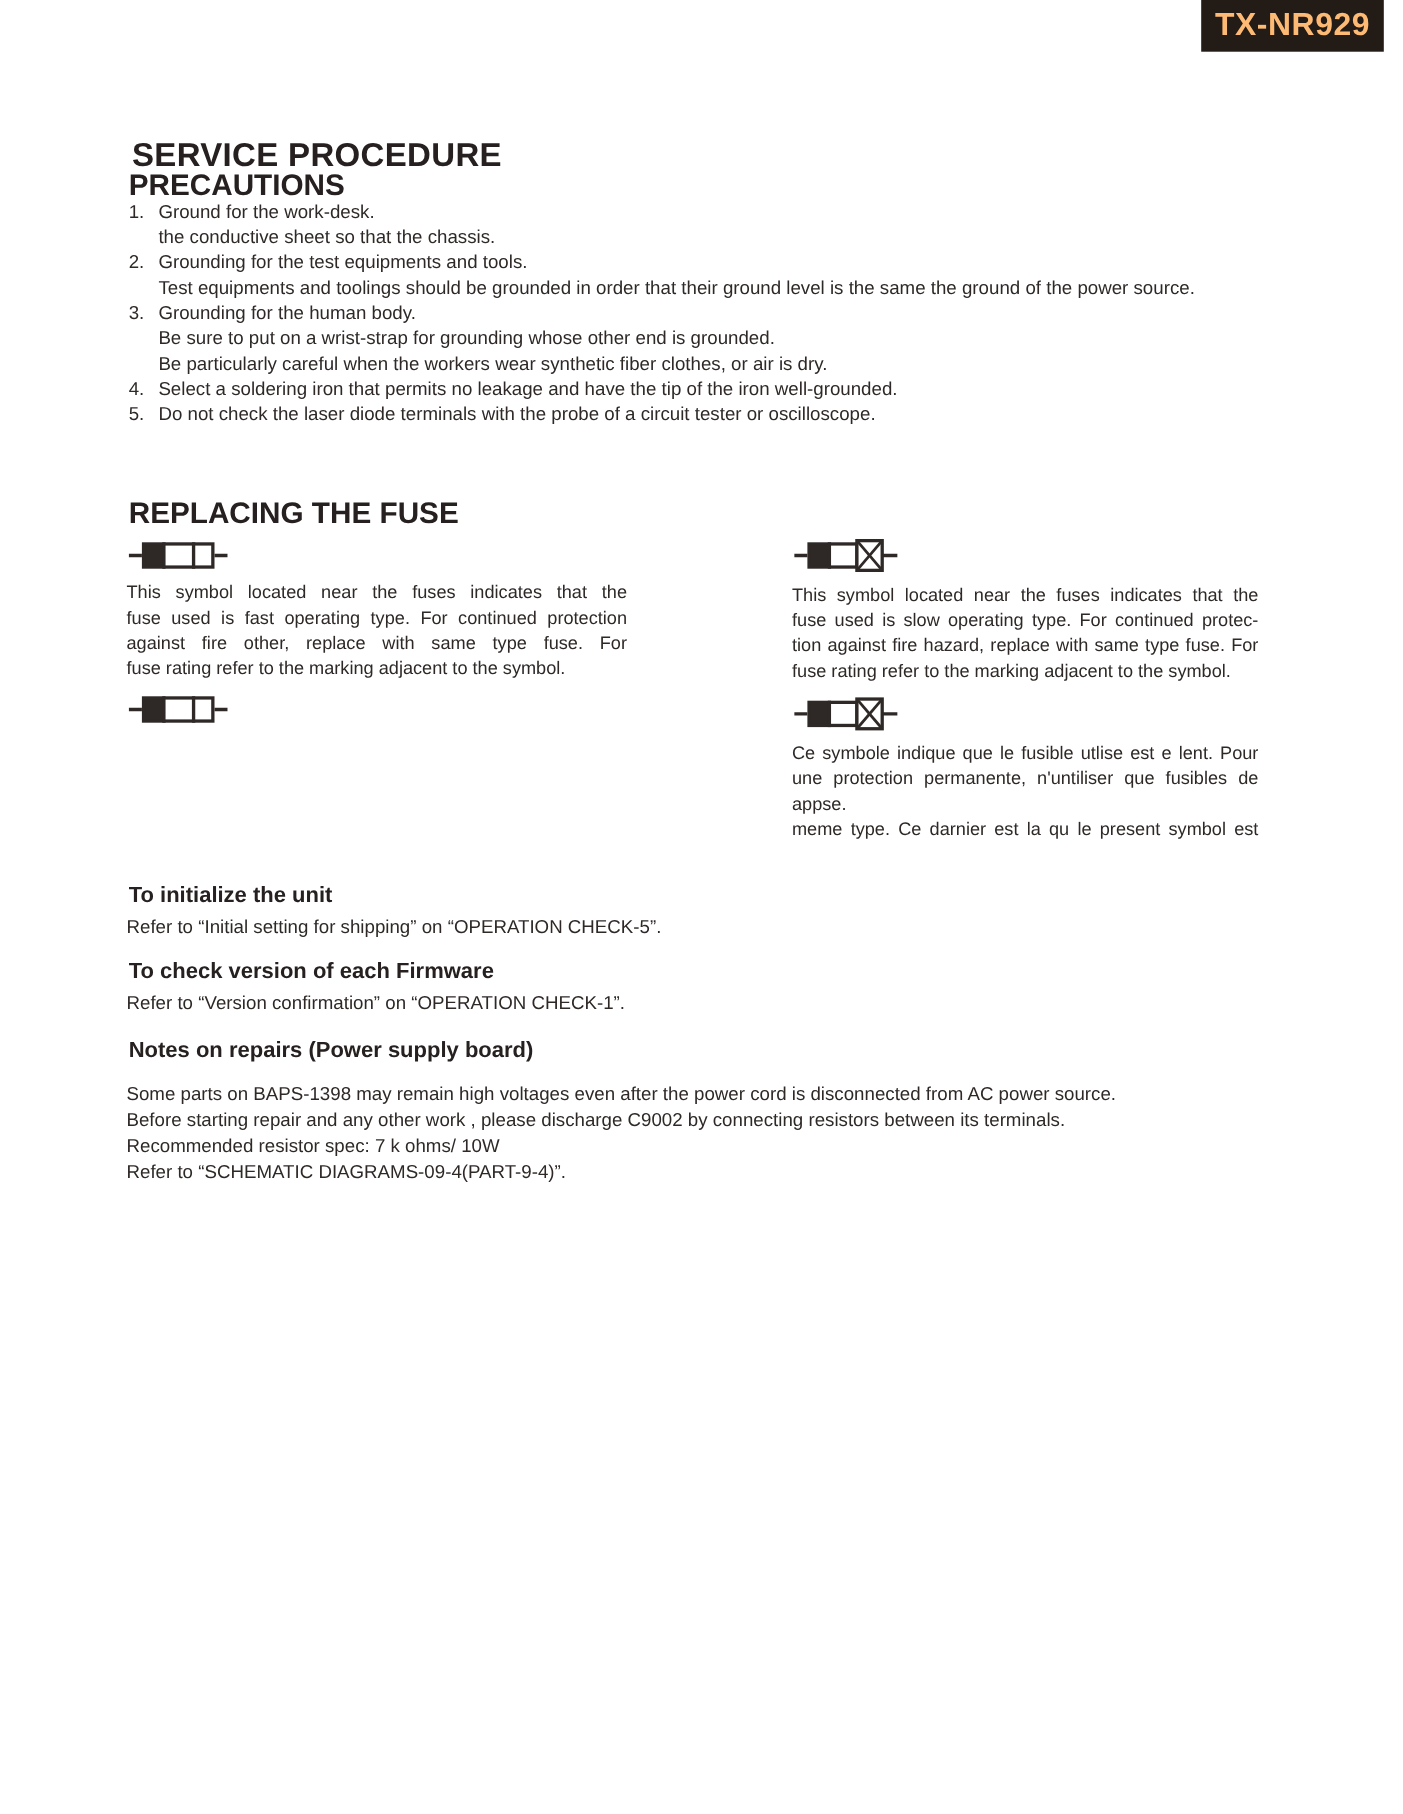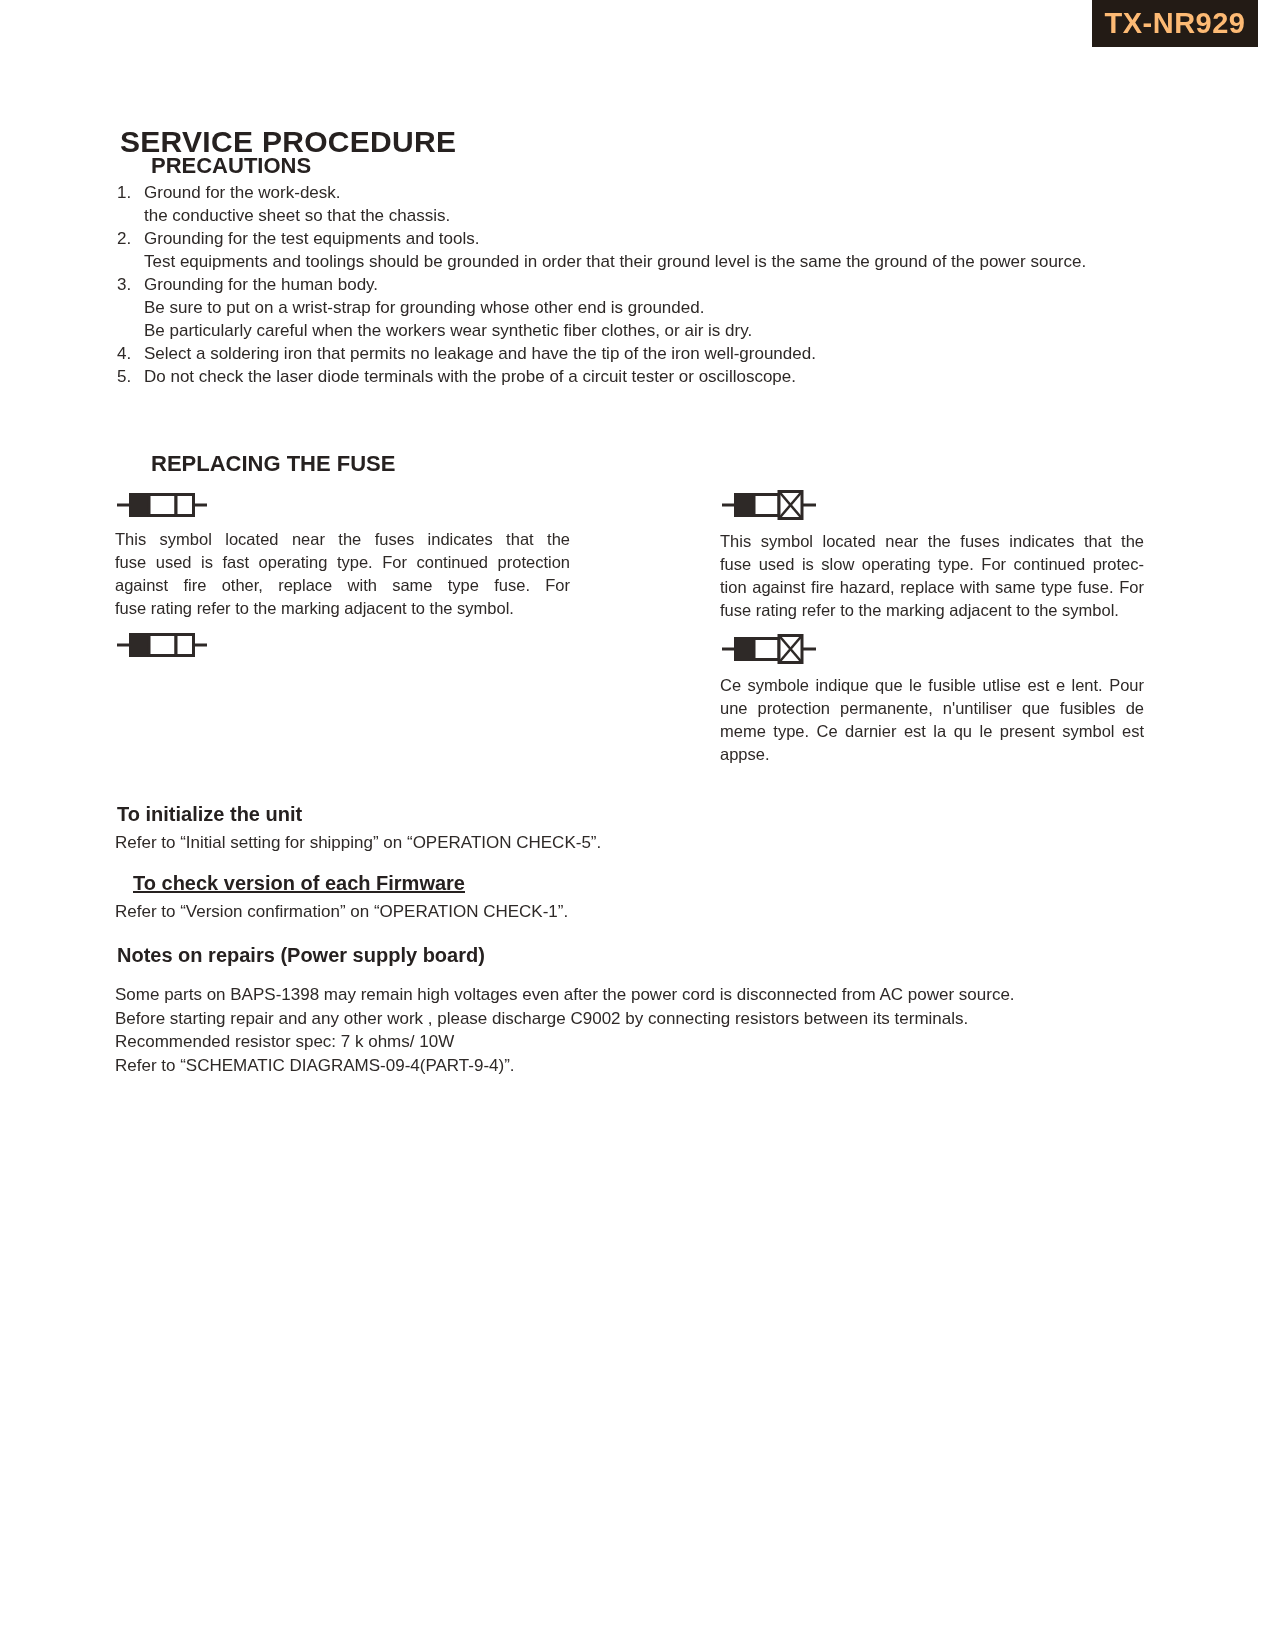--- a/index.html
+++ b/index.html
@@ -19,24 +19,23 @@
     display:flex; align-items:center; justify-content:center;
     font-size:29px; font-weight:bold; letter-spacing:0.5px;
   }
   .title {
     left:120px; top:93px;
     font-size:30px; font-weight:bold; letter-spacing:0.3px;
     color:var(--heading-ink,#262120);
     margin-top:32px;
   }
   .h2 {
-    font-size:22px; font-weight:bold;
+    font-size:27px; font-weight:bold;
     color:var(--heading-ink,#262120);
     white-space:nowrap;
-    margin-left:34px;
   }
   .h3 {
     font-size:20px; font-weight:bold;
     color:var(--heading-ink,#262120);
     white-space:nowrap;
   }
   .body-txt { font-size:17px; line-height:23px; white-space:nowrap; }
   .prec { left:117px; top:181px; font-size:17px; line-height:23px; }
   .pl { display:flex; white-space:nowrap; }
   .pl .num { width:27px; flex:0 0 27px; }
@@ -150,29 +149,29 @@
       <rect x="13.5" y="6.5" width="18.5" height="21" fill="#2e2927" stroke="#2e2927" stroke-width="3"></rect>
       <rect x="32" y="6.5" width="25" height="21" fill="#ffffff" stroke="#2e2927" stroke-width="3"></rect>
       <rect x="57" y="3.5" width="23" height="27" fill="#ffffff" stroke="#2e2927" stroke-width="3"></rect>
       <line x1="57" y1="3.5" x2="80" y2="30.5" stroke="#2e2927" stroke-width="2.5"></line>
       <line x1="57" y1="30.5" x2="80" y2="3.5" stroke="#2e2927" stroke-width="2.5"></line>
       <line x1="80" y1="17" x2="94" y2="17" stroke="#2e2927" stroke-width="3"></line>
     </svg>
     <div class="para">
       <div class="jl">Ce symbole indique que le fusible utlise est e lent. Pour</div>
       <div class="jl">une protection permanente, n'untiliser que fusibles de</div>
+      <div class="jl end">appse.</div>
       <div class="jl">meme type. Ce darnier est la qu le present symbol est</div>
-      <div class="jl end">appse.</div>
     </div>
   </div>
 
   <div class="abs h3" style="left:117px; top:803px;">To initialize the unit</div>
   <div class="abs body-txt" style="left:115px; top:831px;">Refer to “Initial setting for shipping” on “OPERATION CHECK-5”.</div>
 
-  <div class="abs h3" style="left:133px; top:872px;text-decoration:underline;">To check version of each Firmware</div>
+  <div class="abs h3" style="left:117px; top:872px;">To check version of each Firmware</div>
   <div class="abs body-txt" style="left:115px; top:900px;">Refer to “Version confirmation” on “OPERATION CHECK-1”.</div>
 
   <div class="abs h3" style="left:117px; top:944px;">Notes on repairs (Power supply board)</div>
   <div class="abs sec-lines" style="left:115px; top:983px;">
     <div>Some parts on BAPS-1398 may remain high voltages even after the power cord is disconnected from AC power source.</div>
     <div>Before starting repair and any other work , please discharge C9002 by connecting resistors between its terminals.</div>
     <div>Recommended resistor spec: 7 k ohms/ 10W</div>
     <div>Refer to “SCHEMATIC DIAGRAMS-09-4(PART-9-4)”.</div>
   </div>
 

